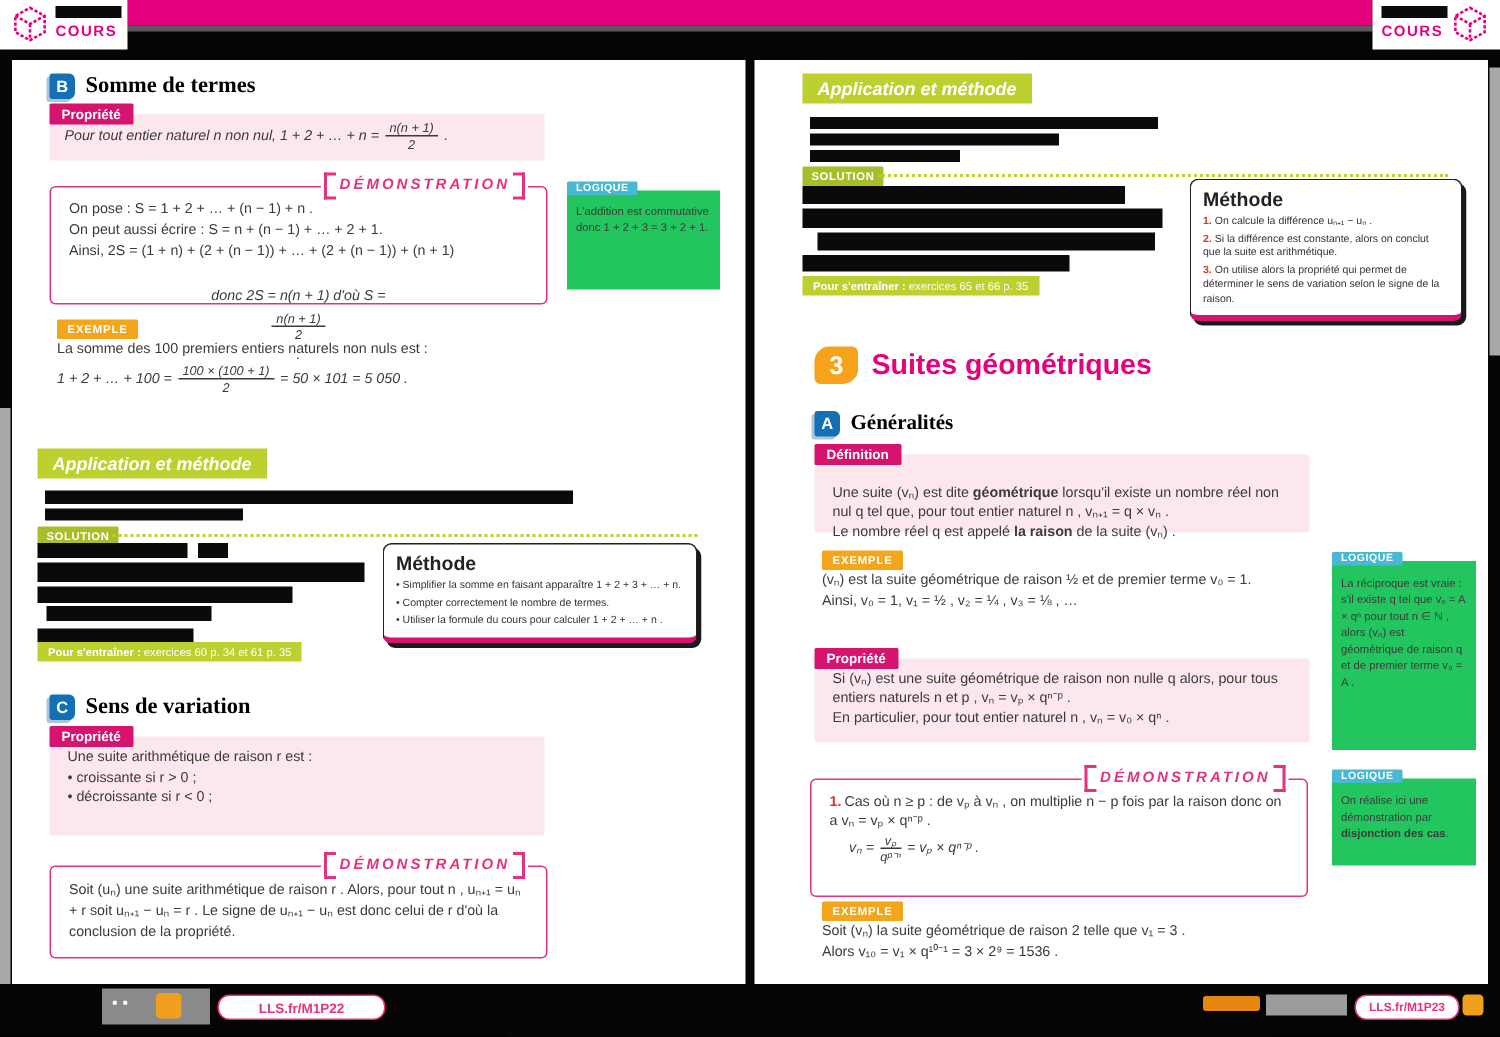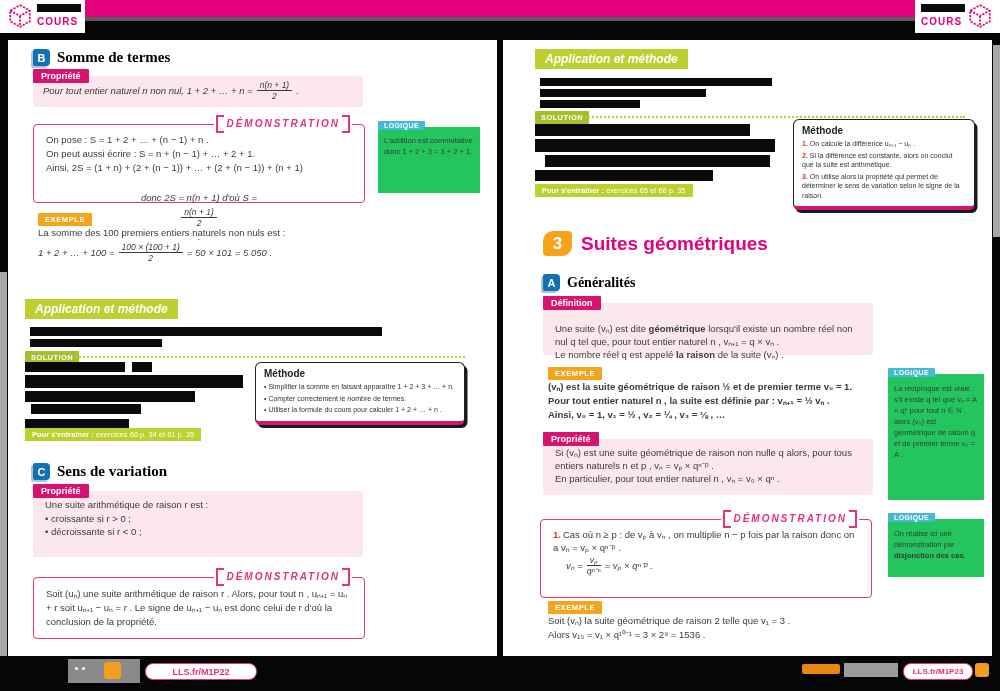--- a/index.html
+++ b/index.html
@@ -37,21 +37,21 @@
   .demo-box{border:1.5px solid #e5317f;border-radius:4px;background:#fff;}
   .demo-label{position:absolute;top:-9px;right:12px;background:#fff;padding:0 12px;color:#e5317f;
               font-weight:bold;font-style:italic;font-size:10px;letter-spacing:2px;line-height:16px;}
   .demo-label::before,.demo-label::after{content:"";position:absolute;top:-1px;bottom:-1px;width:6px;
               border:2px solid #e5317f;}
   .demo-label::before{left:2px;border-right:none;}
   .demo-label::after{right:2px;border-left:none;}
   
   .methode-box{background:#fff;border:1.2px solid #222;border-bottom:4px solid #d6136f;border-radius:6px;
                box-shadow:2.5px 3px 0 rgba(0,0,0,.9);padding:5px 8px 4px;}
-  .methode-title{font-weight:bold;font-size:10px;color:#222;margin-bottom:3px;}
+  .methode-title{font-weight:bold;font-size:13px;color:#222;margin-bottom:3px;}
   .methode-item{font-size:7px;line-height:9.5px;color:#333;margin-bottom:2px;}
   .mnum{color:#d6312a;font-weight:bold;margin-right:2px;}
   
   .green-header{background:#bdd02f;color:#fff;font-weight:bold;font-style:italic;font-size:12px;
                 padding:3px 10px;display:inline-block;}
   .dotline{border-top:2px dotted #bdd02f;}
   .entrainer{background:#bdd02f;color:#fff;font-size:7.5px;padding:2px 7px;display:inline-block;white-space:nowrap;}
   .entrainer b{font-weight:bold;}
   
   .logique-box{background:#22c55e;padding:9px 6px 5px;color:#2f2f2f;}
@@ -239,23 +239,22 @@
 
     <div class="abs panel" style="left:40px;top:263px;width:330px;height:52px;">
       <span class="chip">Définition</span>
       <div class="body-text" style="padding:19px 12px 0;line-height:13px;">
         <span>Une suite (vₙ) est dite </span><b>géométrique</b><span> lorsqu'il existe un nombre réel non nul q tel que, pour tout entier naturel n , vₙ₊₁ = q × vₙ .</span><br>
         <span>Le nombre réel q est appelé </span><b>la raison</b><span> de la suite (vₙ) .</span>
       </div>
     </div>
 
     <span class="chip chip-orange abs" style="left:45px;top:327px;position:absolute;">EXEMPLE</span>
-    <div class="abs body-text" style="left:45px;top:340px;width:325px;line-height:14px;font-weight:bold;">
+    <div class="abs body-text" style="left:45px;top:340px;width:325px;line-height:14px;">
       <div>(vₙ) est la suite géométrique de raison ½ et de premier terme v₀ = 1.</div>
-      <div>Pour tout entier naturel n , la suite est définie par : vₙ₊₁ = ½ vₙ .</div>
       <div>Ainsi, v₀ = 1, v₁ = ½ , v₂ = ¼ , v₃ = ⅛ , …</div>
     </div>
 
     <div class="abs panel" style="left:40px;top:399px;width:330px;height:56px;">
       <span class="chip">Propriété</span>
       <div class="body-text" style="padding:7px 12px 0;line-height:13px;">
         <div>Si (vₙ) est une suite géométrique de raison non nulle q alors, pour tous entiers naturels n et p , vₙ = vₚ × qⁿ⁻ᵖ .</div>
         <div>En particulier, pour tout entier naturel n , vₙ = v₀ × qⁿ .</div>
       </div>
     </div>

